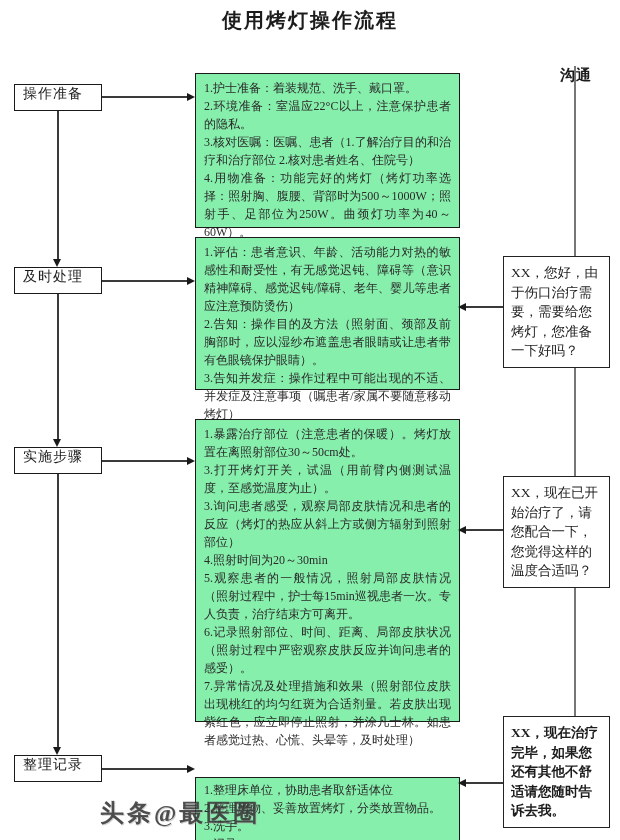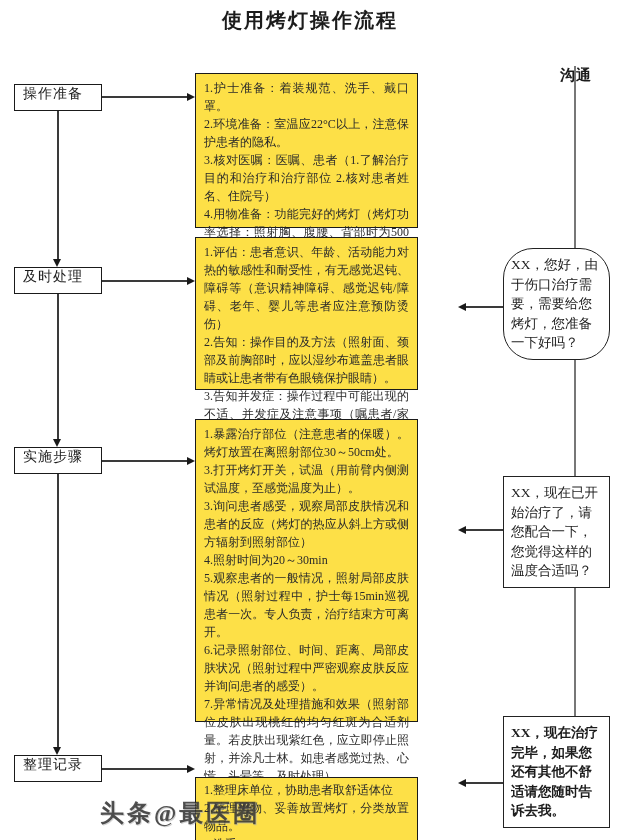--- a/index.html
+++ b/index.html
@@ -4,22 +4,22 @@
 <style>
   html,body{margin:0;padding:0;background:#ffffff;}
   .page{position:relative;width:620px;height:840px;background:#ffffff;overflow:hidden;
         font-family:"Liberation Serif","DejaVu Serif",serif;color:#1c1c1c;}
   .title{position:absolute;top:7px;left:0;width:620px;text-align:center;
          font-size:20px;font-weight:bold;letter-spacing:2px;}
   .comm-label{position:absolute;top:46px;right:28px;font-size:15px;font-weight:bold;letter-spacing:1px;margin-top:20px;}
   .step-box{position:absolute;left:14px;width:88px;height:27px;border:1.6px solid #1a1a1a;
             background:#ffffff;display:flex;align-items:flex-start;box-sizing:border-box;}
   .step-box span{font-size:14px;padding-left:8px;letter-spacing:1px;white-space:nowrap;}
-  .content-box{position:absolute;left:195px;width:223px;border:1.6px solid #1a1a1a;
-               background:#fde047;box-sizing:border-box;padding:5px 8px 3px 8px;}
+  .content-box{position:absolute;left:195px;width:265px;border:1.6px solid #1a1a1a;
+               background:#86efac;box-sizing:border-box;padding:5px 8px 3px 8px;}
   .content-box .item{font-size:12px;line-height:1.5;text-align:justify;color:#2a2a2a;}
   .dialog-box{position:absolute;left:503px;width:107px;border:1.6px solid #222222;background:#ffffff;
               box-sizing:border-box;padding:6px 7px;z-index:2;}
   .dialog-box .dialog-text{font-size:13.5px;line-height:1.45;color:#1c1c1c;}
   .vline{position:absolute;width:1.6px;background:#3a3a3a;}
   .hline{position:absolute;height:1.6px;background:#3a3a3a;}
   .comm-line{position:absolute;width:2px;background:#777777;z-index:1;}
   .arr-down{position:absolute;width:0;height:0;border-left:4.5px solid transparent;
             border-right:4.5px solid transparent;border-top:8px solid #1a1a1a;}
   .arr-right{position:absolute;width:0;height:0;border-top:4.5px solid transparent;
@@ -97,21 +97,21 @@
     <div class="item">7.异常情况及处理措施和效果（照射部位皮肤出现桃红的均匀红斑为合适剂量。若皮肤出现紫红色，应立即停止照射，并涂凡士林。如患者感觉过热、心慌、头晕等，及时处理）</div>
   </div>
 
   <div class="content-box" style="top:777px;height:68px;padding-top:3px;">
     <div class="item">1.整理床单位，协助患者取舒适体位</div>
     <div class="item">2.整理用物、妥善放置烤灯，分类放置物品。</div>
     <div class="item">3.洗手。</div>
     <div class="item">4.记录。</div>
   </div>
 
-  <div class="dialog-box" style="top:248px;min-height:94px;border-radius:30px;">
+  <div class="dialog-box" style="top:256px;min-height:94px;">
     <div class="dialog-text">XX，您好，由于伤口治疗需要，需要给您烤灯，您准备一下好吗？</div>
   </div>
   <div class="dialog-box" style="top:476px;min-height:111px;">
     <div class="dialog-text">XX，现在已开始治疗了，请您配合一下，您觉得这样的温度合适吗？</div>
   </div>
   <div class="dialog-box" style="top:716px;min-height:106px;font-weight:bold;">
     <div class="dialog-text">XX，现在治疗完毕，如果您还有其他不舒适请您随时告诉去我。</div>
   </div>
 
   <div class="hline" style="left:466px;top:306px;width:37px;"></div>

